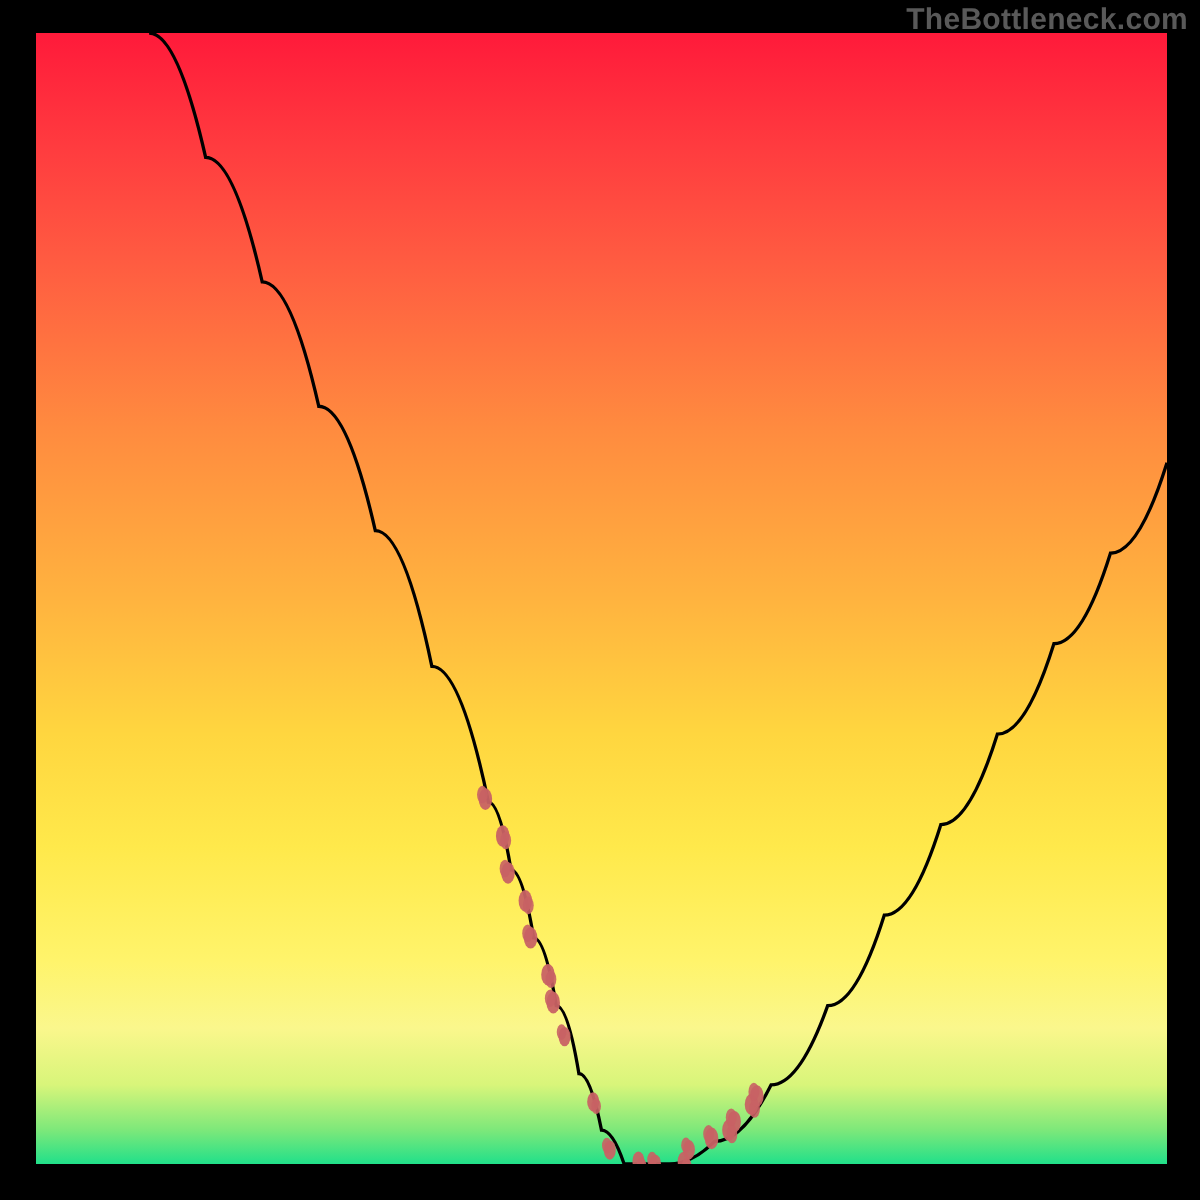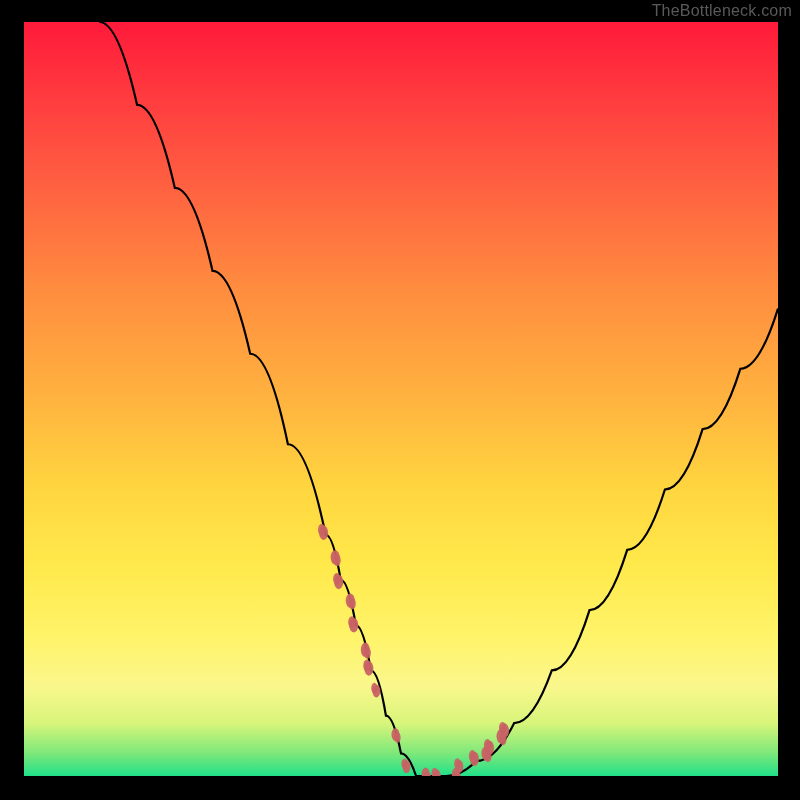--- a/index.html
+++ b/index.html
@@ -46,22 +46,22 @@
     left: 0;
     top: 0;
     width: 754px;
     height: 754px;
     pointer-events: none;
   }
   .source-label {
     position: absolute;
     top: 2px;
     right: 8px;
-    font-size: 16px;
-    font-weight: 400;
+    font-size: 20px;
+    font-weight: 700;
     color: #595959;
     letter-spacing: 0.2px;
   }
 </style>
 </head>
 <body>
 
 <div class="source-label">TheBottleneck.com</div>
 
 <div class="frame">

